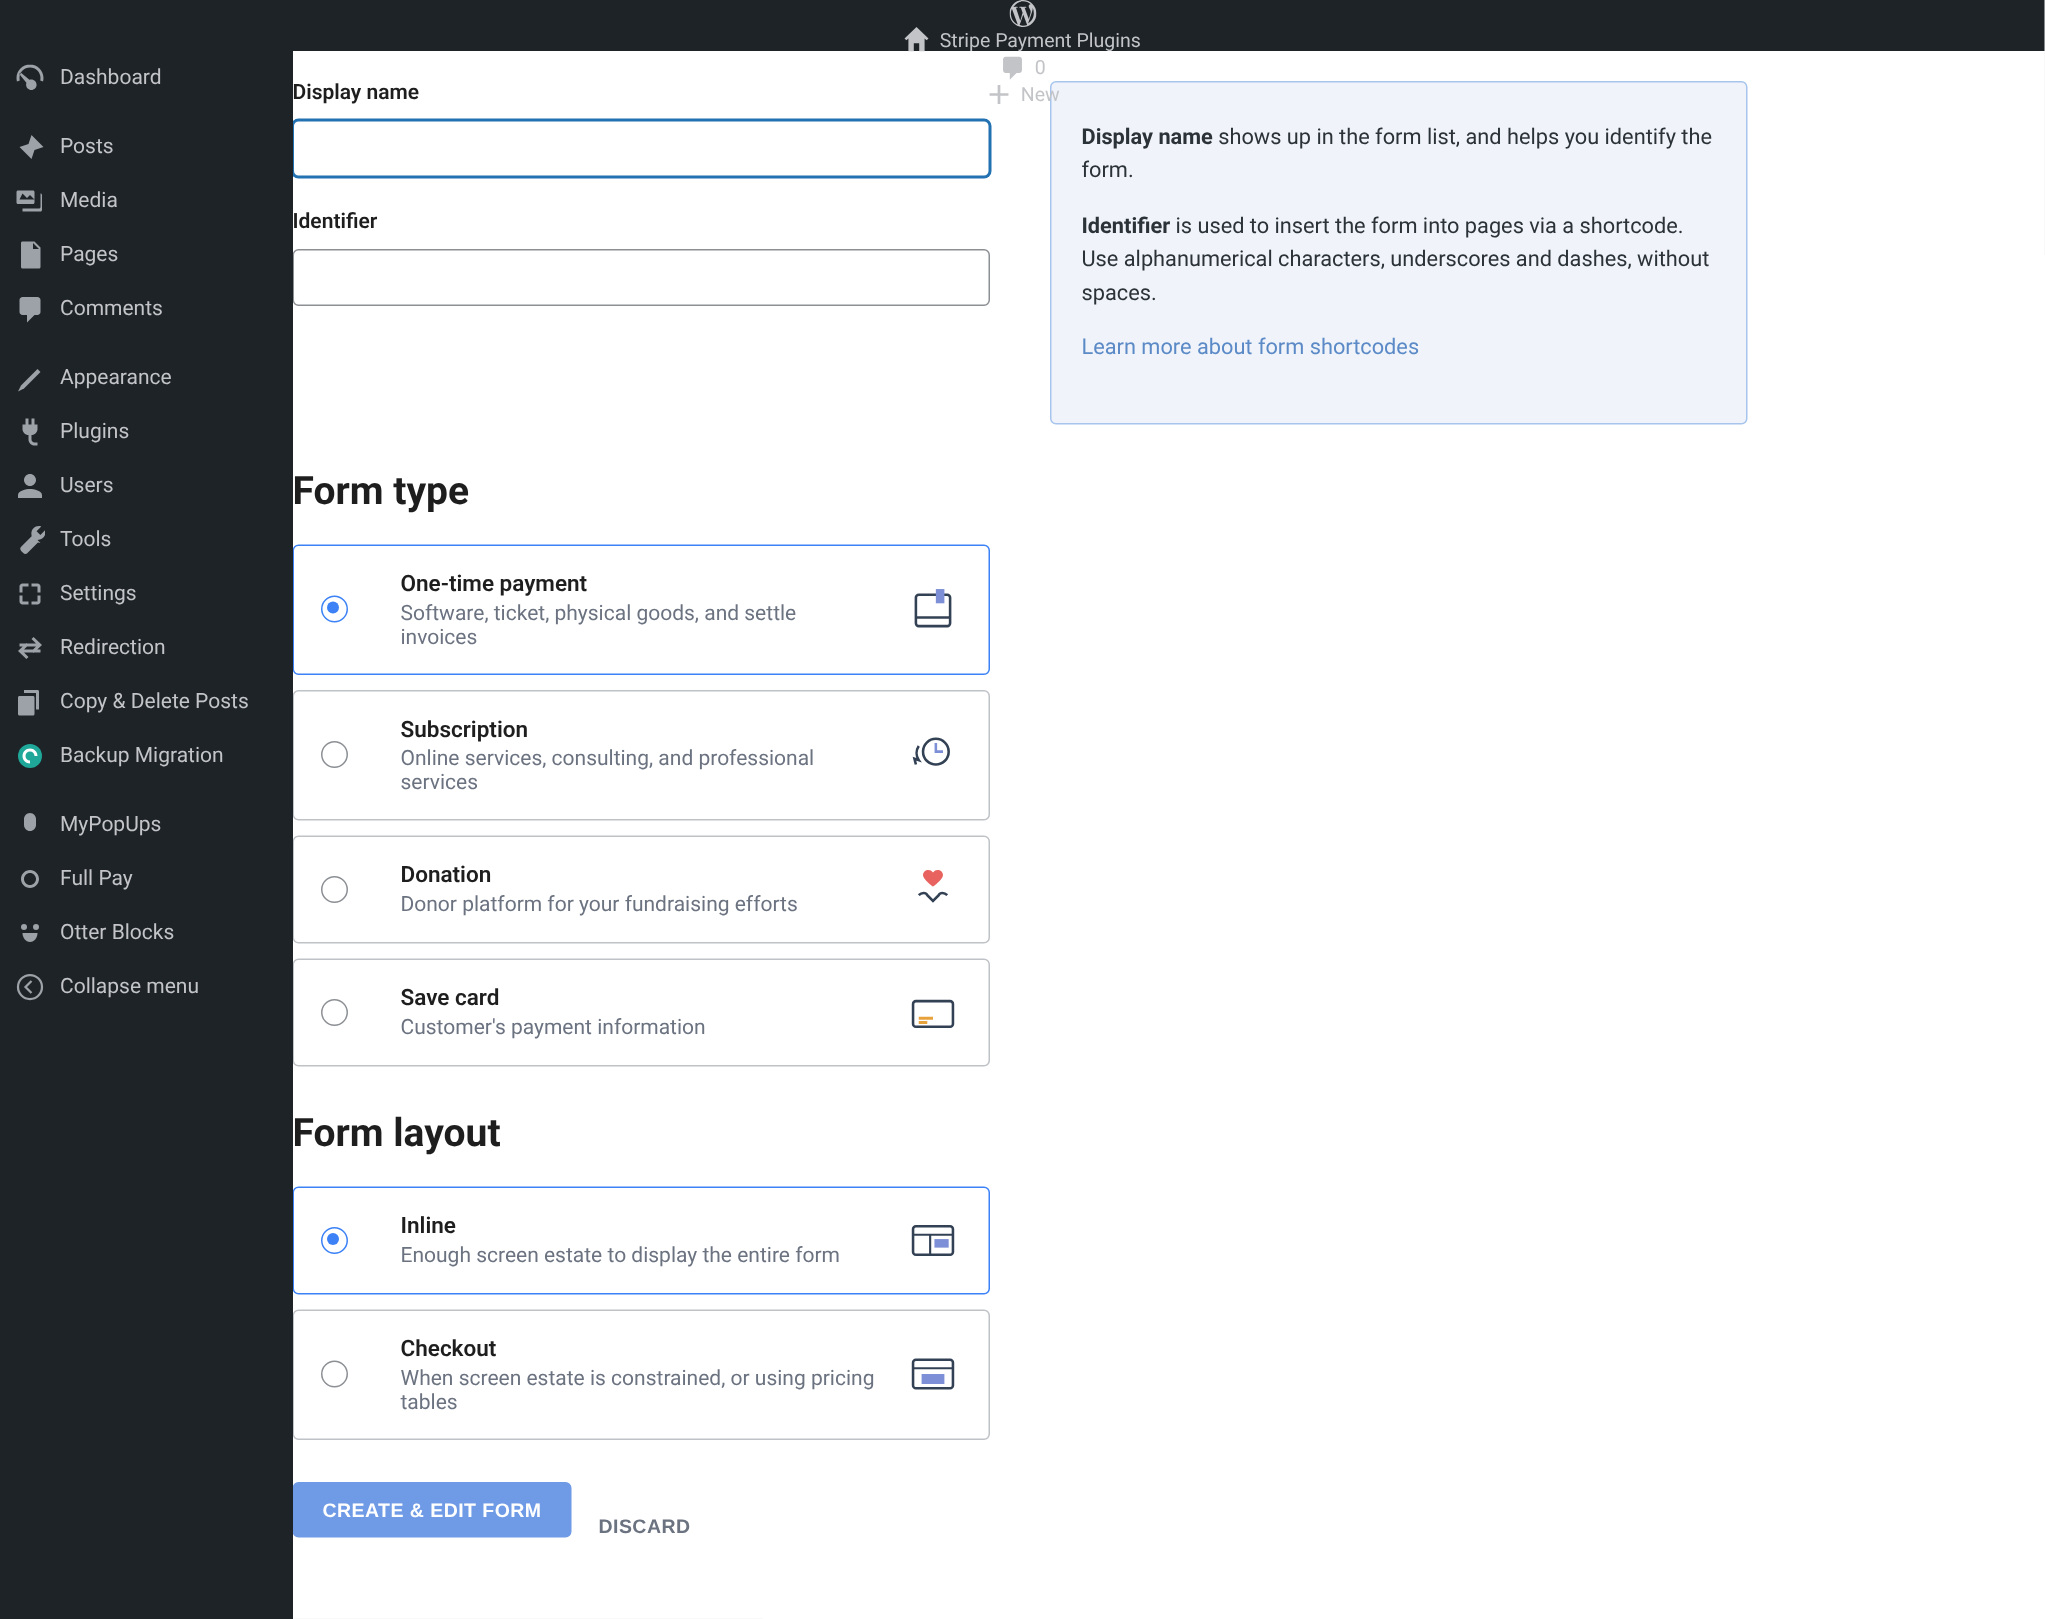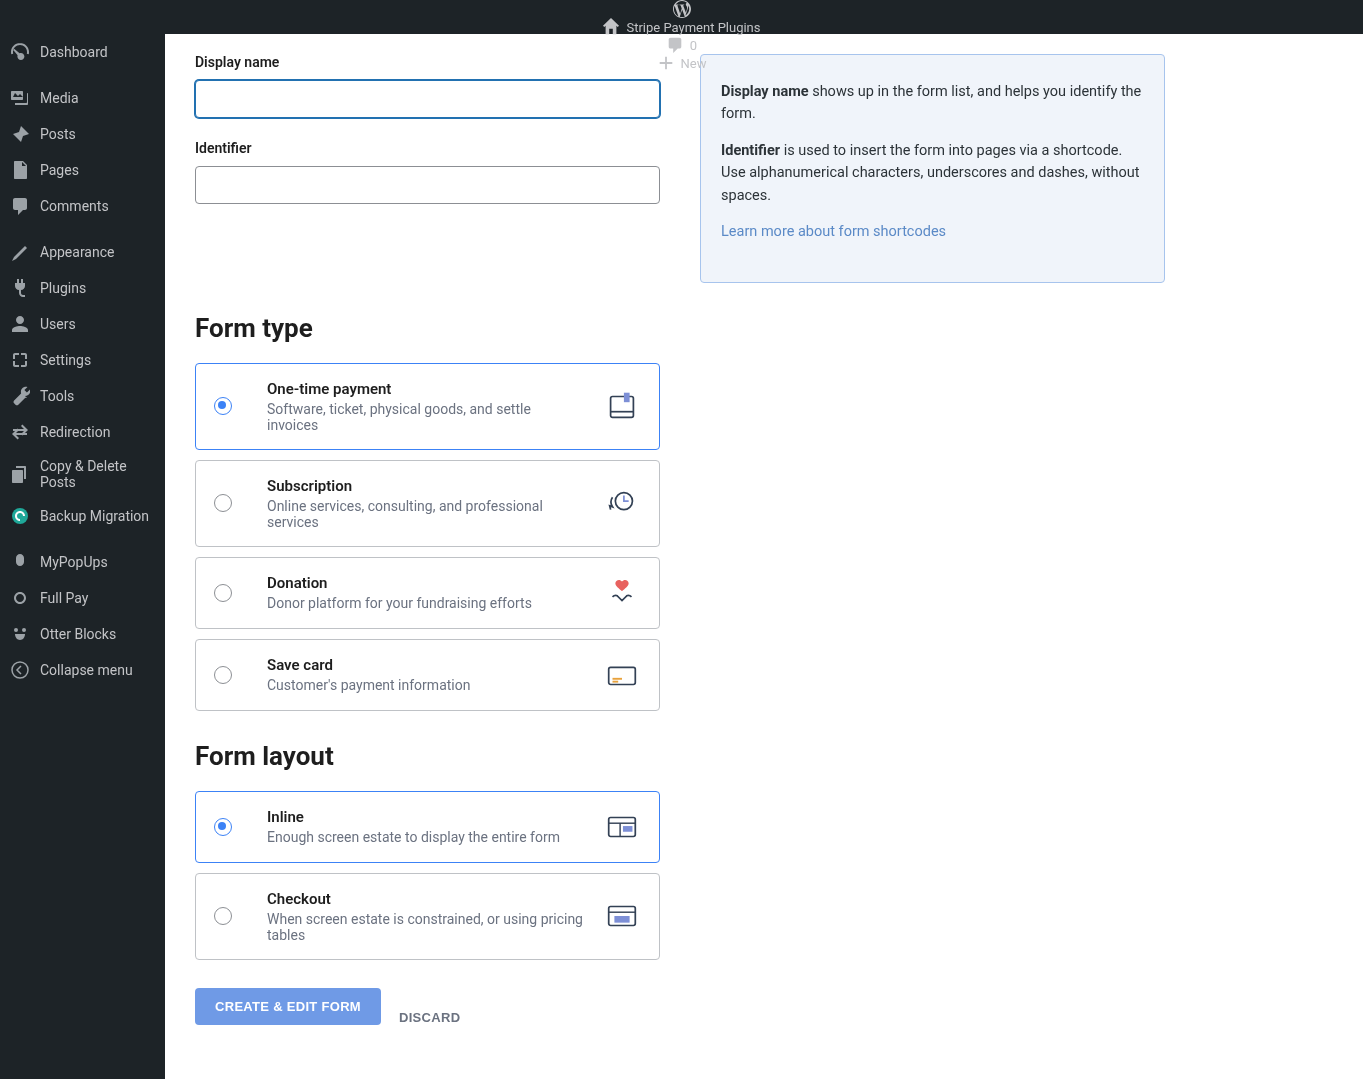--- a/index.html
+++ b/index.html
@@ -4,21 +4,21 @@
 <style>
 * { box-sizing: border-box; margin: 0; padding: 0; }
 body { font-family: -apple-system, BlinkMacSystemFont, "Segoe UI", Roboto, sans-serif; background: #f0f0f1; color: #1e1e1e; }
 
 
 .adminbar { position: fixed; top:0; left:0; right:0; height: 34px; background: #1d2327; color:#c3c4c7; display:flex; align-items:center; padding: 0 8px; font-size: 13px; z-index: 100; flex-direction: column; }
 .adminbar .ab-item { display:flex; align-items:center; gap:6px; padding: 0 8px; height:34px; color:#c3c4c7; cursor:pointer; }
 .adminbar svg { width:18px; height:18px; fill:#c3c4c7; }
 
 
-.sidebar { position:fixed; top:34px; left:0; bottom:0; width:165px; background:#1d2327; color:#c3c4c7; font-size:14px; overflow-y:auto; }
+.sidebar { position:fixed; top:34px; left:0; bottom:0; width:195px; background:#1d2327; color:#c3c4c7; font-size:14px; overflow-y:auto; }
 .sidebar .menu-item { display:flex; align-items:center; gap:10px; padding:8px 10px; cursor:pointer; color:#c3c4c7; }
 .sidebar .menu-sep { height:10px; }
 .sidebar svg { width:20px; height:20px; fill:#9ca2a7; flex-shrink:0; }
 
 
 .main { margin-left:165px; margin-top:34px; background:#fff; min-height:calc(100vh - 34px); padding: 20px 30px 40px; }
 .form-area { display:flex; gap:40px; align-items:flex-start; }
 .left-col { width:465px; }
 .right-col { flex:1; max-width:465px; }
 
@@ -82,32 +82,32 @@
 <div class="sidebar">
   <div class="menu-item">
     <svg viewBox="0 0 20 20">
         <path d="M3.8 6.4l5.8 4.8c.4-.1.8-.2 1.3-.2 1.9 0 3.5 1.6 3.5 3.5S12.8 18 10.9 18s-3.5-1.6-3.5-3.5c0-.5.1-.9.2-1.3L2.8 7.4l1-1zM10 1C5 1 1 5 1 10c0 .8.1 1.6.3 2.3l1.9-.6C3.1 11.2 3 10.6 3 10c0-3.9 3.1-7 7-7s7 3.1 7 7c0 .6-.1 1.2-.2 1.7l1.9.6c.2-.7.3-1.5.3-2.3 0-5-4-9-9-9z"></path>
       </svg>
     <span>Dashboard</span>
   </div>
   <div class="menu-sep"></div>
   <div class="menu-item">
     <svg viewBox="0 0 20 20">
+        <path d="M11 2l-2 6-6 2 8 8 2-6 6-2-8-8zM5 17l-3 3 3-3z"></path>
+      </svg>
+    <span>Posts</span>
+  </div>
+  <div class="menu-item">
+    <svg viewBox="0 0 20 20">
         <path d="M13 11V4c0-.6-.4-1-1-1H2c-.6 0-1 .4-1 1v7c0 .6.4 1 1 1h10c.6 0 1-.4 1-1zM5 5l3 3 2-2 3 3H3l2-4zm12 0v9c0 .6-.4 1-1 1H5v2h12c.6 0 1-.4 1-1V6c0-.6-.4-1-1-1z"></path>
       </svg>
     <span>Media</span>
   </div>
   <div class="menu-item">
     <svg viewBox="0 0 20 20">
-        <path d="M11 2l-2 6-6 2 8 8 2-6 6-2-8-8zM5 17l-3 3 3-3z"></path>
-      </svg>
-    <span>Posts</span>
-  </div>
-  <div class="menu-item">
-    <svg viewBox="0 0 20 20">
         <path d="M5 1h8l4 4v13c0 .6-.4 1-1 1H5c-.6 0-1-.4-1-1V2c0-.6.4-1 1-1zm7 1v4h4l-4-4z"></path>
       </svg>
     <span>Pages</span>
   </div>
   <div class="menu-item">
     <svg viewBox="0 0 20 20">
         <path d="M5 2h10c1.1 0 2 .9 2 2v8c0 1.1-.9 2-2 2h-2l-5 5v-5H5c-1.1 0-2-.9-2-2V4c0-1.1.9-2 2-2z"></path>
       </svg>
     <span>Comments</span>
   </div>
@@ -122,33 +122,33 @@
     <svg viewBox="0 0 20 20">
         <path d="M13 5V1h-2v4H9V1H7v4H5v3c0 2.2 1.8 4 4 4v3c0 2.2 1.8 4 4 4h2v-2h-2c-1.1 0-2-.9-2-2v-3c2.2 0 4-1.8 4-4V5h-2z"></path>
       </svg>
     <span>Plugins</span>
   </div>
   <div class="menu-item">
     <svg viewBox="0 0 20 20">
         <path d="M10 10c2.2 0 4-1.8 4-4s-1.8-4-4-4-4 1.8-4 4 1.8 4 4 4zm0 2c-2.7 0-8 1.3-8 4v2h16v-2c0-2.7-5.3-4-8-4z"></path>
       </svg>
     <span>Users</span>
+  </div>
+  <div class="menu-item">
+    <svg viewBox="0 0 20 20">
+        <path d="M17 12c-.6 0-1.2-.1-1.7-.3l-7 7c-.8.8-2 .8-2.8 0l-1.4-1.4c-.8-.8-.8-2 0-2.8l7-7C11 6.9 10.9 6.3 10.9 5.7c0-2.7 2.2-5 5-5 .6 0 1.1.1 1.6.3l-3.1 3.1 2.5 2.5 3.1-3.1c.2.5.3 1 .3 1.6 0 2.7-2.3 4.9-5.3 4.9z"></path>
+      </svg>
+    <span>Tools</span>
   </div>
   <div class="menu-item">
     <svg viewBox="0 0 20 20">
         <path d="M9 17h2v-3h3l-4-4-4 4h3v3zM4 7h3V4h2v3h3l-4 4-4-4zm14-4v14H2V3h16z" fill="none"></path>
         <path d="M5 3h4v2H5v4H3V5c0-1.1.9-2 2-2zm10 0c1.1 0 2 .9 2 2v4h-2V5h-4V3h4zM5 17c-1.1 0-2-.9-2-2v-4h2v4h4v2H5zm10 0h-4v-2h4v-4h2v4c0 1.1-.9 2-2 2z"></path>
       </svg>
     <span>Settings</span>
-  </div>
-  <div class="menu-item">
-    <svg viewBox="0 0 20 20">
-        <path d="M17 12c-.6 0-1.2-.1-1.7-.3l-7 7c-.8.8-2 .8-2.8 0l-1.4-1.4c-.8-.8-.8-2 0-2.8l7-7C11 6.9 10.9 6.3 10.9 5.7c0-2.7 2.2-5 5-5 .6 0 1.1.1 1.6.3l-3.1 3.1 2.5 2.5 3.1-3.1c.2.5.3 1 .3 1.6 0 2.7-2.3 4.9-5.3 4.9z"></path>
-      </svg>
-    <span>Tools</span>
   </div>
   <div class="menu-item">
     <svg viewBox="0 0 20 20">
         <path d="M3 7h11l-3-3 1.4-1.4L18 8l-5.6 5.4L11 12l3-3H3V7zm14 6H6l3 3-1.4 1.4L2 12l5.6-5.4L9 8 6 11h11v2z"></path>
       </svg>
     <span>Redirection</span>
   </div>
   <div class="menu-item">
     <svg viewBox="0 0 20 20">
         <path d="M6 2h9c.6 0 1 .4 1 1v12h-2V4H6V2zM3 6h9c.6 0 1 .4 1 1v11c0 .6-.4 1-1 1H3c-.6 0-1-.4-1-1V7c0-.6.4-1 1-1z"></path>

